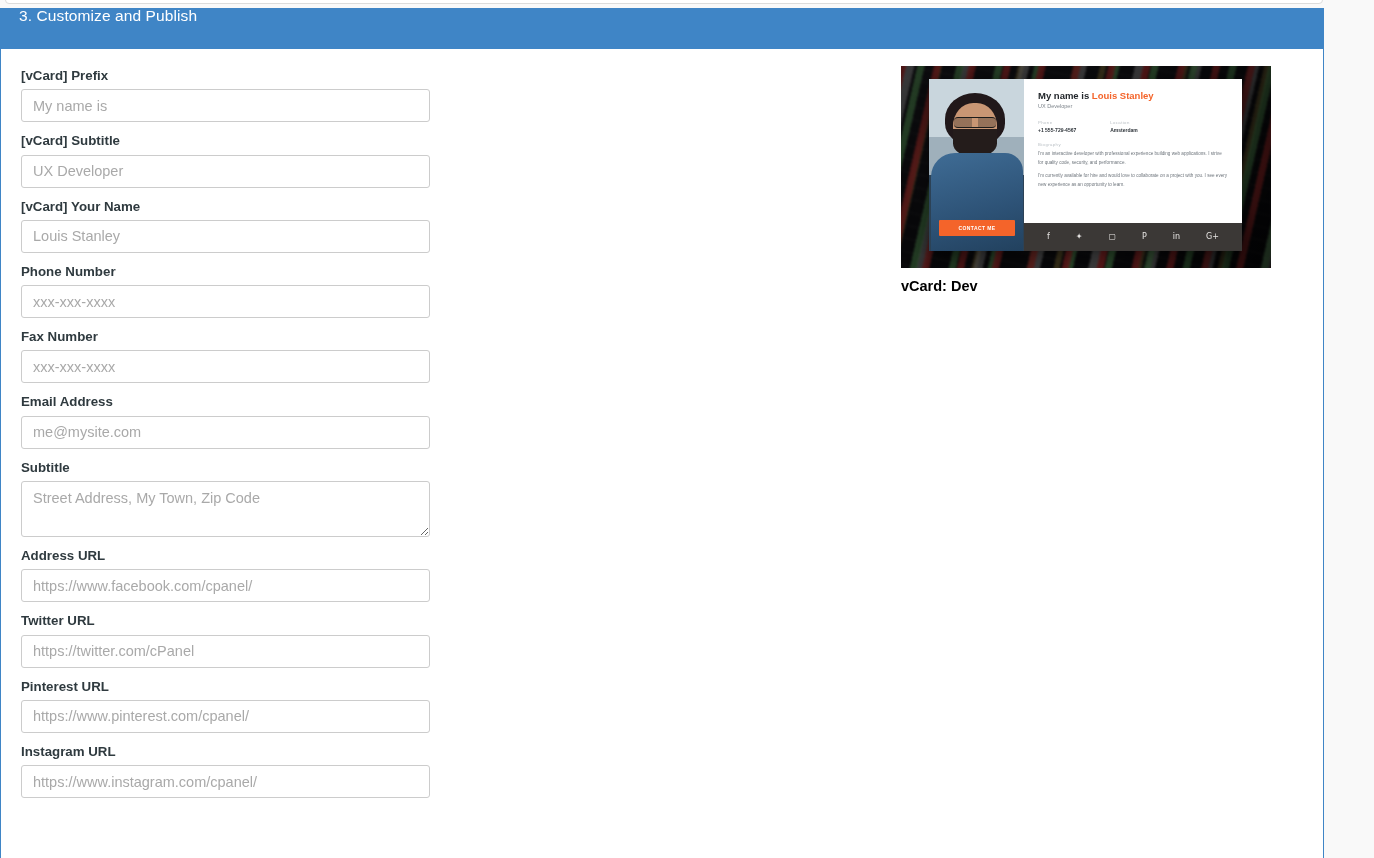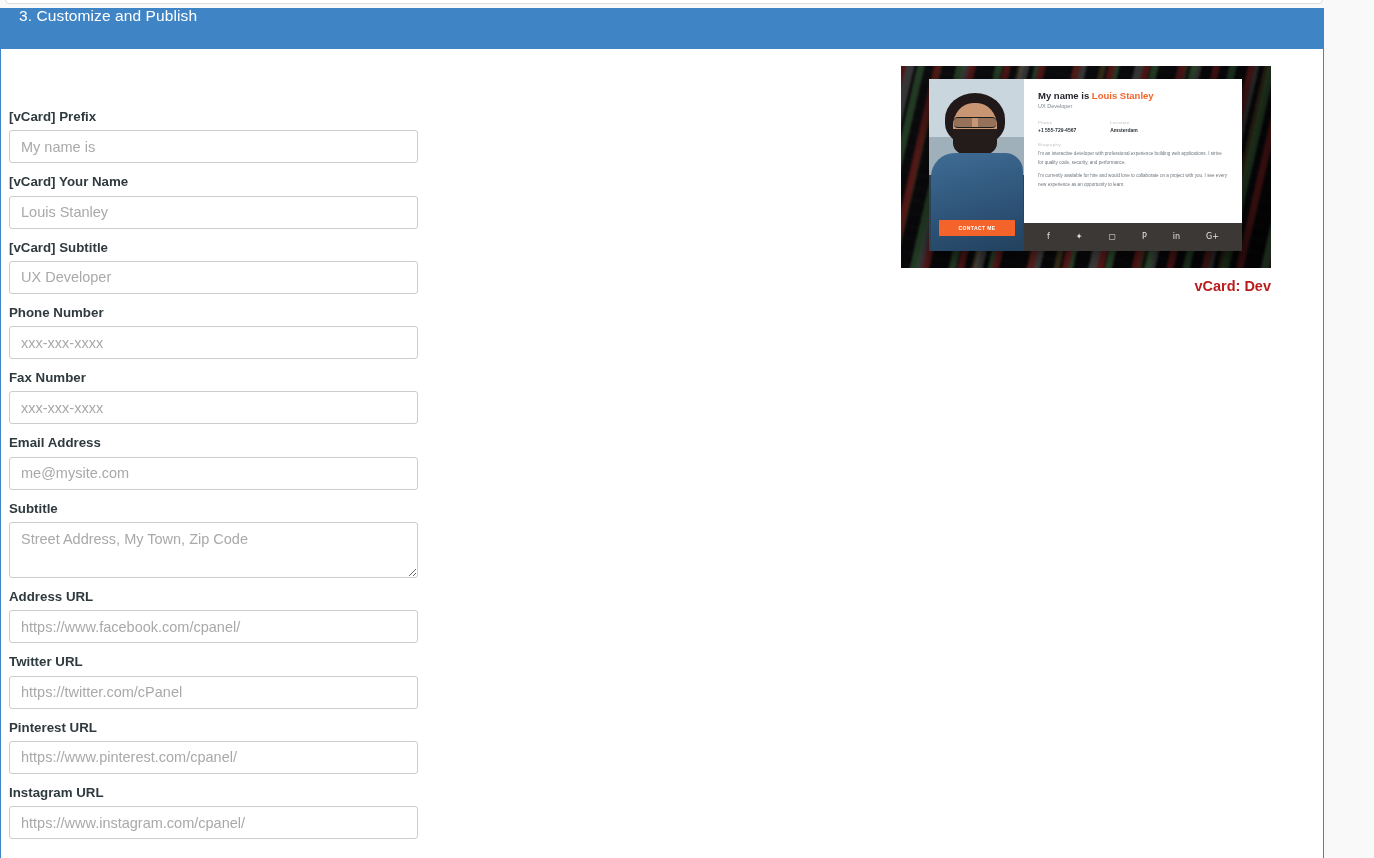--- a/index.html
+++ b/index.html
@@ -54,23 +54,22 @@
   }
 
   .panel-body {
     display: flex;
     align-items: flex-start;
     padding: 0;
   }
 
   .form-col {
     width: 900px;
-    padding: 18px 0 0 8px;
-    box-sizing: border-box;
-    margin-top: 41px;
+    padding: 18px 0 0 20px;
+    box-sizing: border-box;
   }
 
   .preview-col {
     width: 400px;
     padding: 17px 0 0 0;
     box-sizing: border-box;
   }
 
   .field {
     margin-bottom: 10px;
@@ -264,24 +263,24 @@
     box-sizing: border-box;
   }
   .vc-soc {
     color: #e6e4e2;
     font-size: 8px;
     line-height: 1;
     font-family: "DejaVu Sans", sans-serif;
   }
 
   .preview-caption {
-    text-align: right;
+    text-align: left;
     font-size: 14.5px;
     font-weight: bold;
-    color: #b91c1c;
+    color: #000000;
     margin-top: 10px;
   }
 </style>
 </head>
 <body>
 
 <div class="panel-above"></div>
 
 <div class="panel">
 
@@ -292,27 +291,27 @@
   <div class="panel-body">
 
     <div class="form-col">
 
       <div class="field">
         <label class="field-label">[vCard] Prefix</label>
         <input class="field-input" type="text" placeholder="My name is" style="">
       </div>
 
       <div class="field">
+        <label class="field-label">[vCard] Subtitle</label>
+        <input class="field-input" type="text" placeholder="UX Developer" style="">
+      </div>
+
+      <div class="field">
         <label class="field-label">[vCard] Your Name</label>
         <input class="field-input" type="text" placeholder="Louis Stanley" style="">
-      </div>
-
-      <div class="field">
-        <label class="field-label">[vCard] Subtitle</label>
-        <input class="field-input" type="text" placeholder="UX Developer" style="">
       </div>
 
       <div class="field">
         <label class="field-label">Phone Number</label>
         <input class="field-input" type="text" placeholder="xxx-xxx-xxxx" style="">
       </div>
 
       <div class="field">
         <label class="field-label">Fax Number</label>
         <input class="field-input" type="text" placeholder="xxx-xxx-xxxx" style="">

